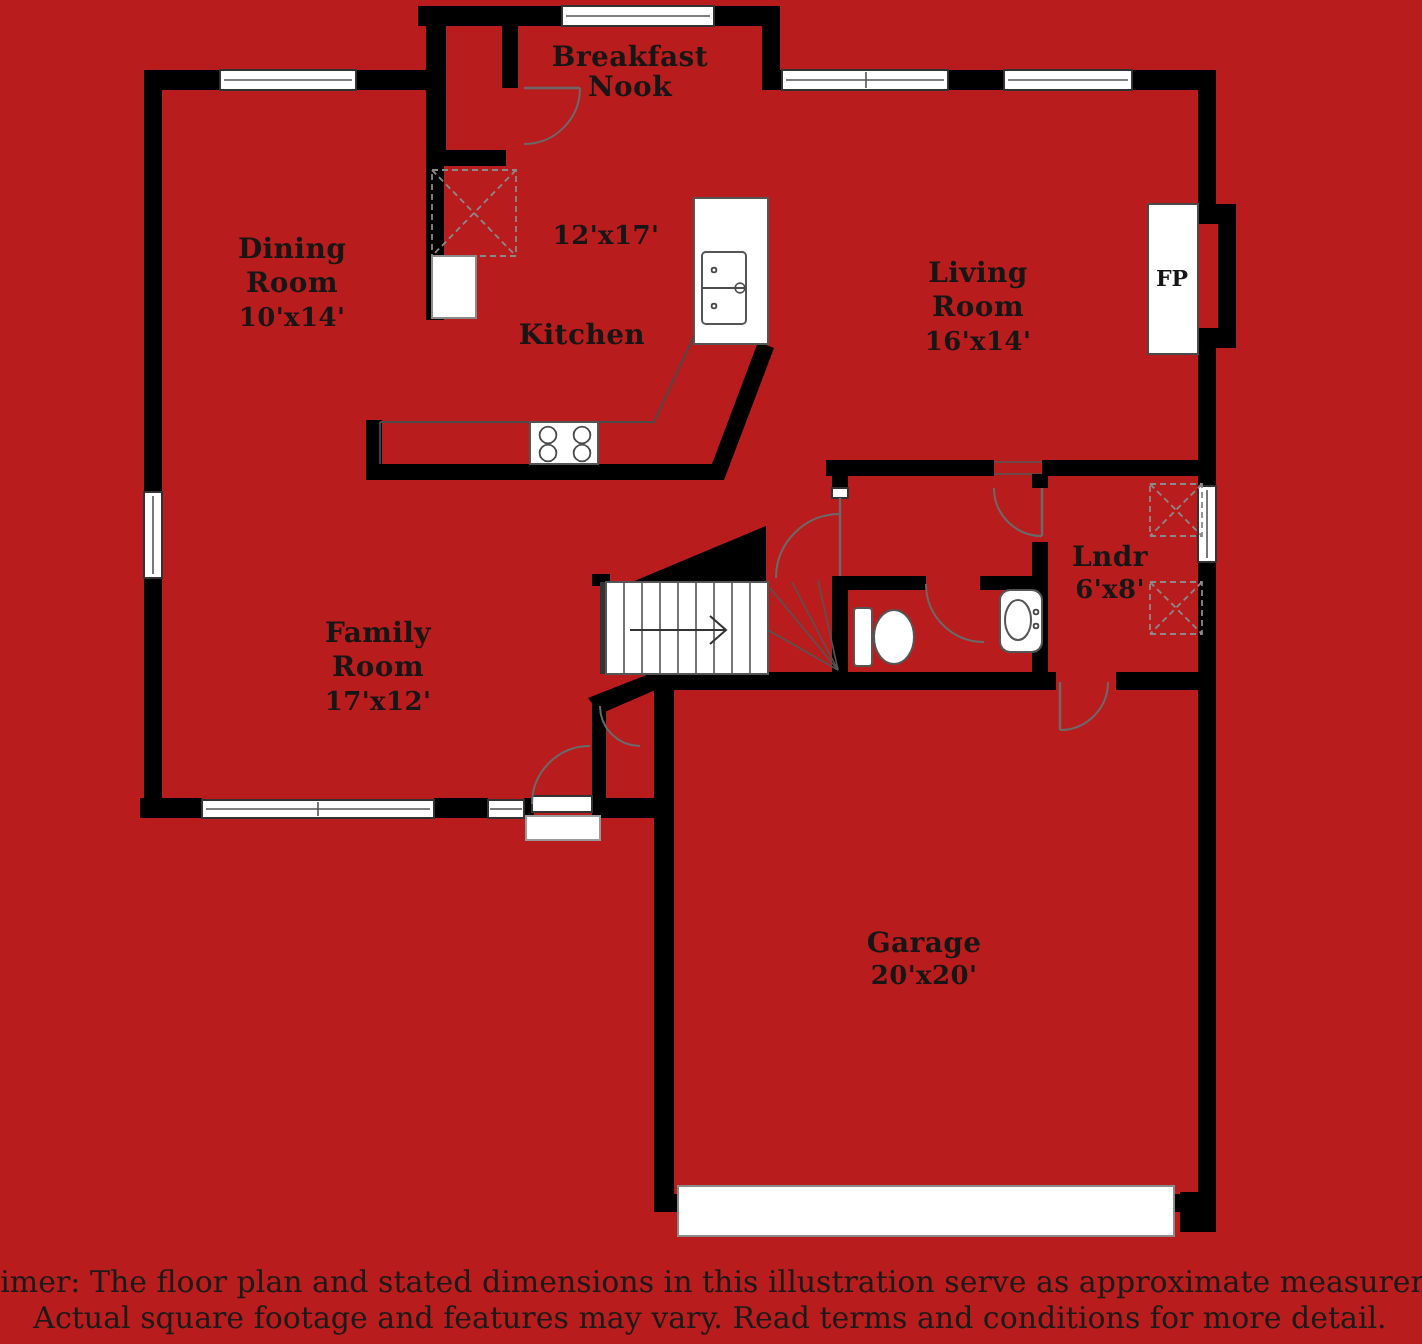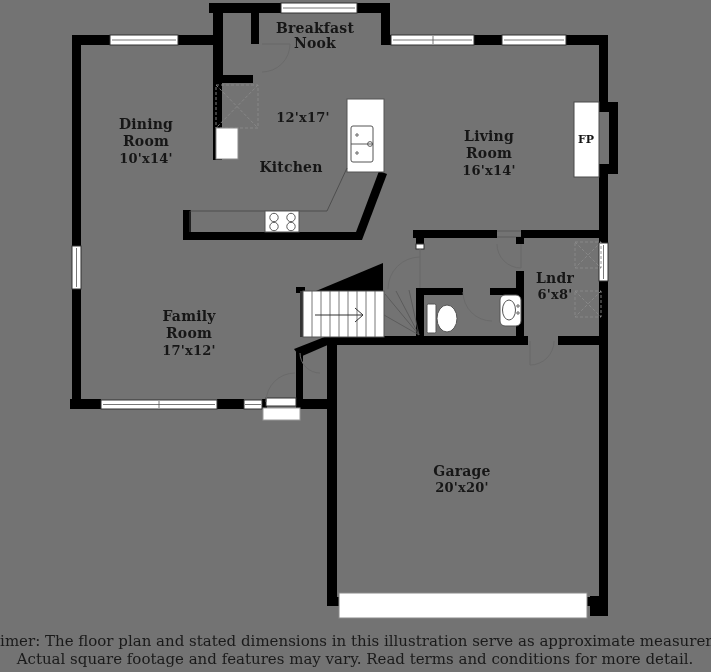--- a/index.html
+++ b/index.html
@@ -1,16 +1,16 @@
 <!DOCTYPE html>
 <html><head>
 <meta charset="utf-8">
 <style>
   html,body{margin:0;padding:0;background:#ffffff;}
-  .stage{position:relative;width:711px;height:672px;background:#737373;overflow:hidden;
+  .stage{position:relative;width:711px;height:672px;background:#b91c1c;overflow:hidden;
          font-family:"DejaVu Serif", serif;}
   svg{display:block;}
   .room-label{font-family:"DejaVu Serif",serif;font-weight:bold;font-size:14px;fill:#161616;letter-spacing:.2px;}
   .dim-label{font-family:"DejaVu Serif",serif;font-weight:bold;font-size:13px;fill:#161616;letter-spacing:.2px;}
   .fp-label{font-family:"DejaVu Serif",serif;font-weight:bold;font-size:11px;fill:#161616;}
   .disclaimer{font-family:"DejaVu Serif",serif;font-size:15px;fill:#1a1a1a;}
   .wall{fill:#000000;stroke:none;}
   .thinwall{fill:#333333;}
   .win{fill:#ffffff;stroke:#333333;stroke-width:1;}
   .winline{stroke:#555555;stroke-width:0.8;fill:none;}

